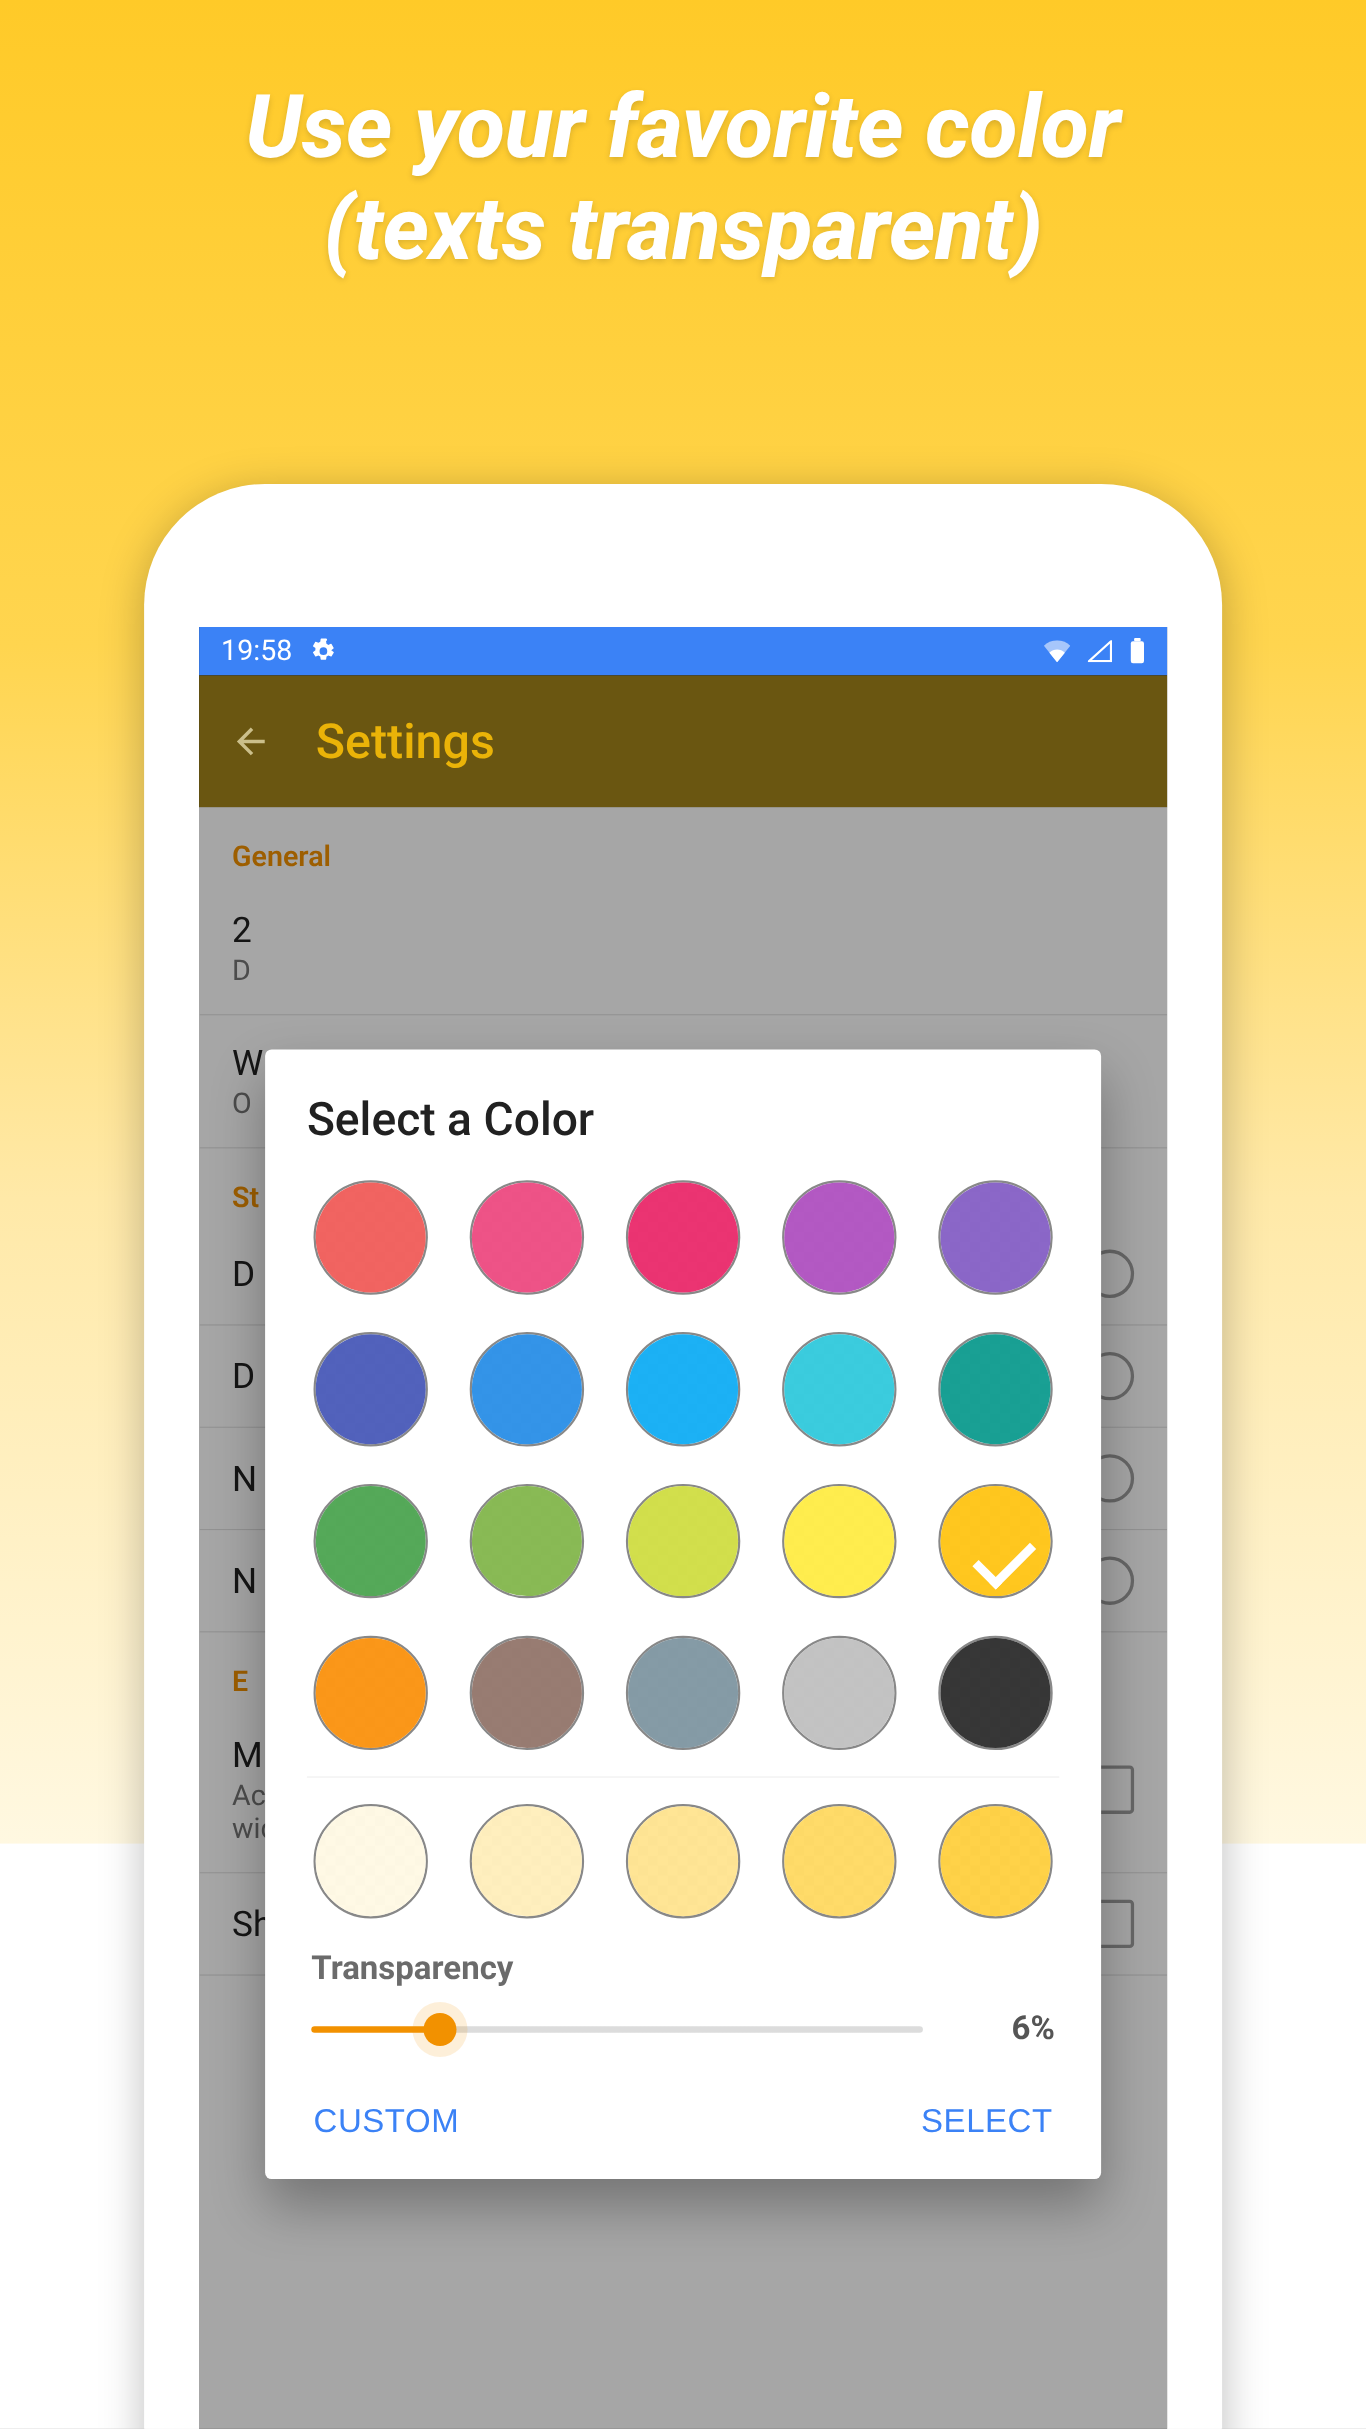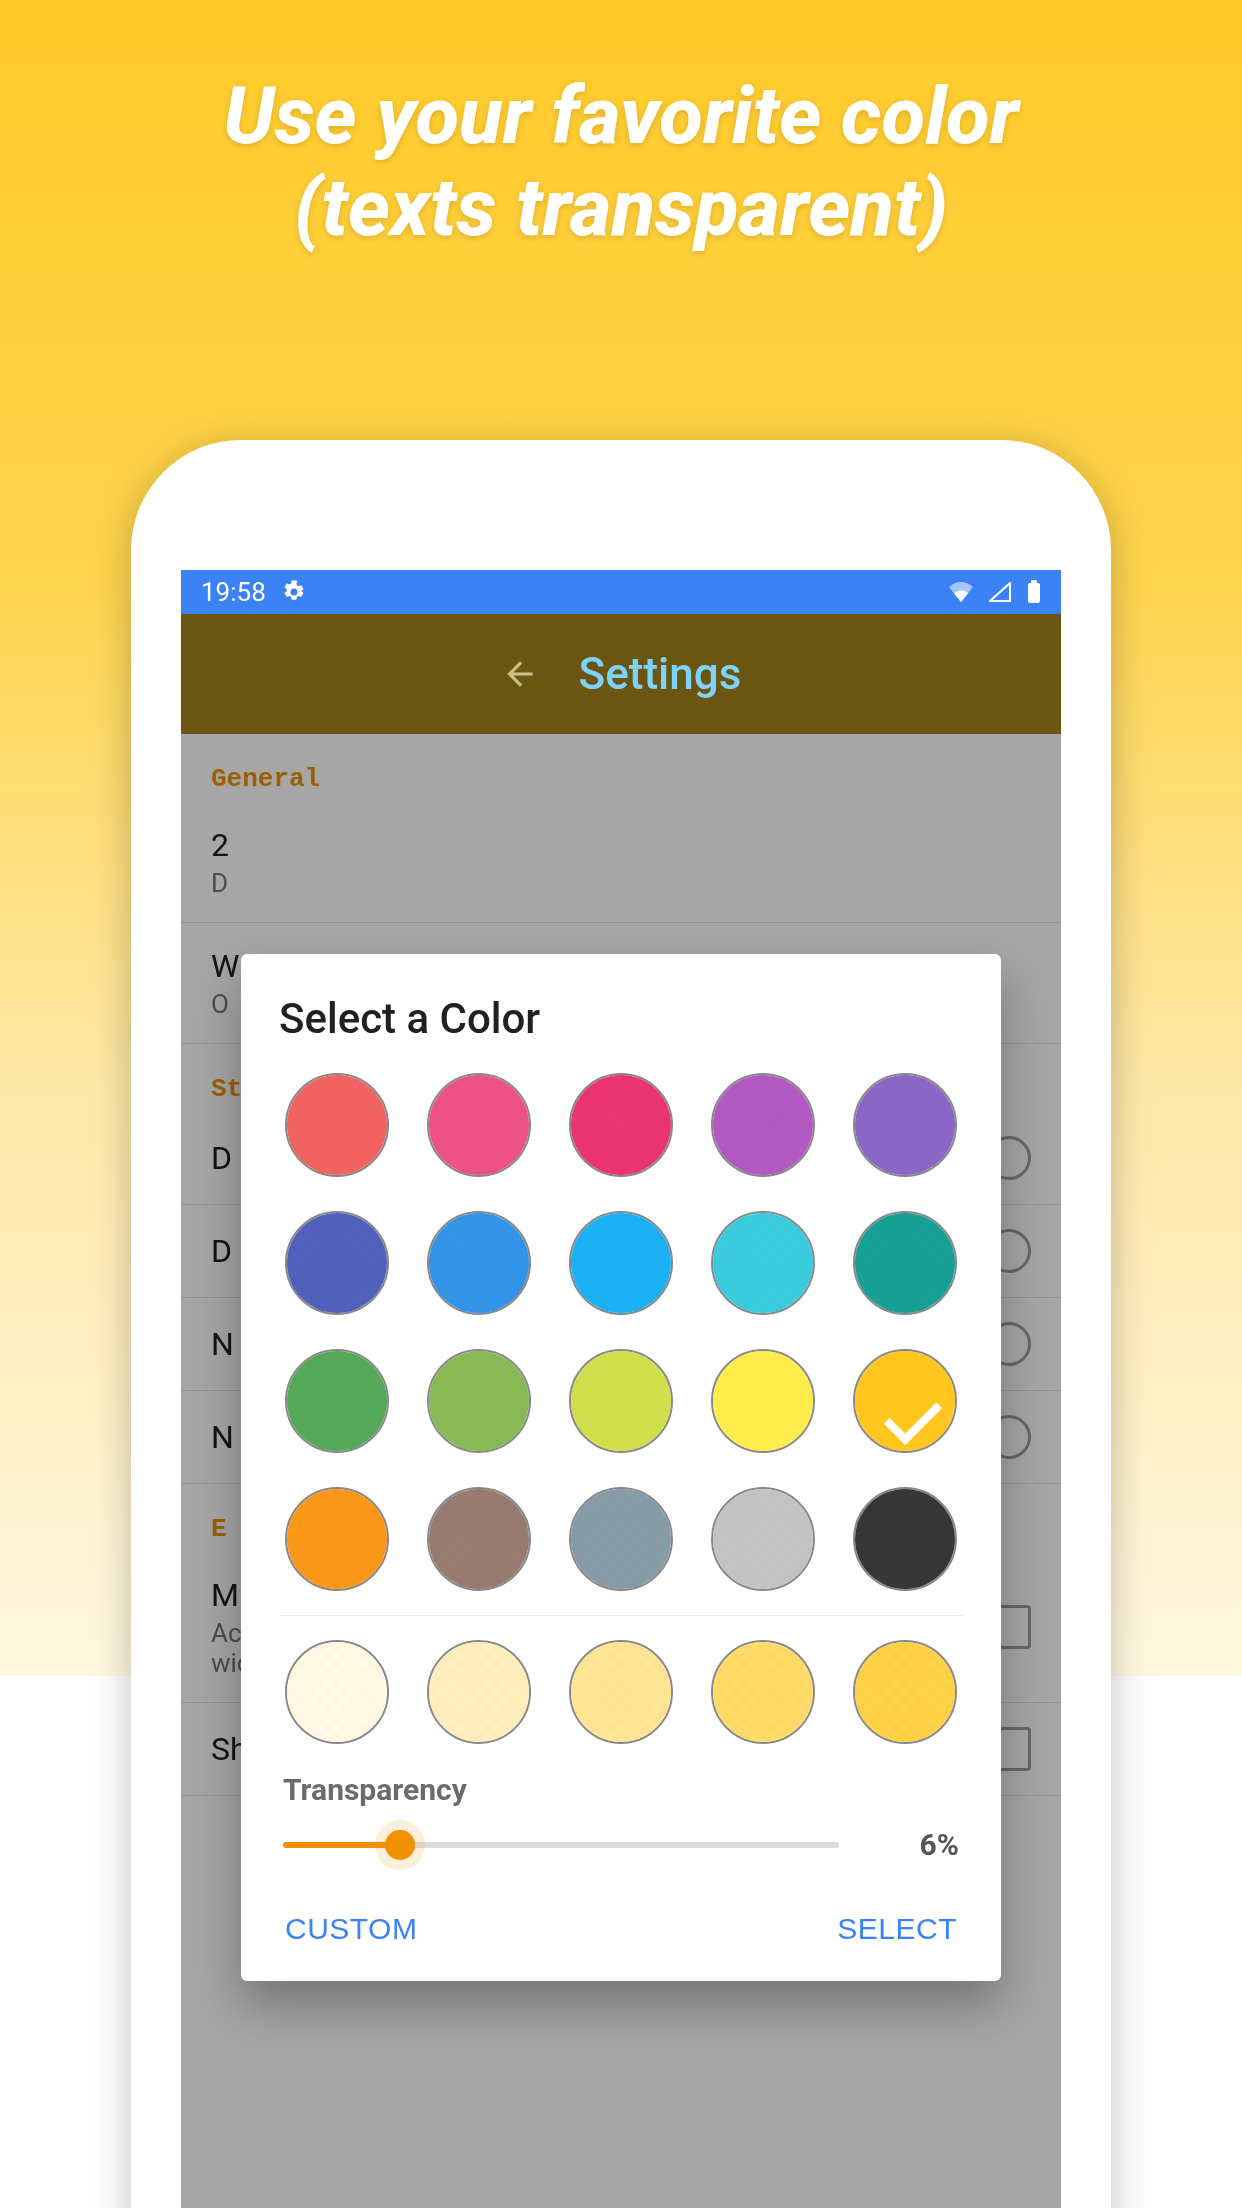--- a/index.html
+++ b/index.html
@@ -48,41 +48,39 @@
   }
   .statusbar .left, .statusbar .right { display: flex; align-items: center; gap: 16px; }
   .icon svg { display: block; }
 
   
   .appbar {
     height: 120px;
     background: #6a5611;      
     display: flex; align-items: center;
     padding: 0 28px;
-    color: #7dd3fc;
+    color: #eab308;
     gap: 40px;
-    justify-content: center;
   }
   .appbar-title { font-size: 44px; font-weight: 500; }
 
   
   .settings-body {
     background: #fff;
     position: absolute; left:0; right:0; top:164px; bottom:80px;
     overflow: hidden;
   }
   .dim-overlay {
     position: absolute; inset:0;
     background: rgba(0,0,0,.35);
     z-index: 5;
   }
   .section-header {
     color: #f29100; font-size: 26px; font-weight: 600;
     padding: 30px 30px 8px;
-    font-family: Liberation Mono, monospace;
   }
   .setting-row {
     padding: 24px 30px;
     border-bottom: 1px solid #e0e0e0;
     display: flex; align-items: center; justify-content: space-between;
     gap: 20px;
   }
   .setting-row .txt { flex: 1; }
   .setting-title { font-size: 32px; color: #212121; }
   .setting-sub   { font-size: 26px; color: #757575; margin-top: 4px; }

